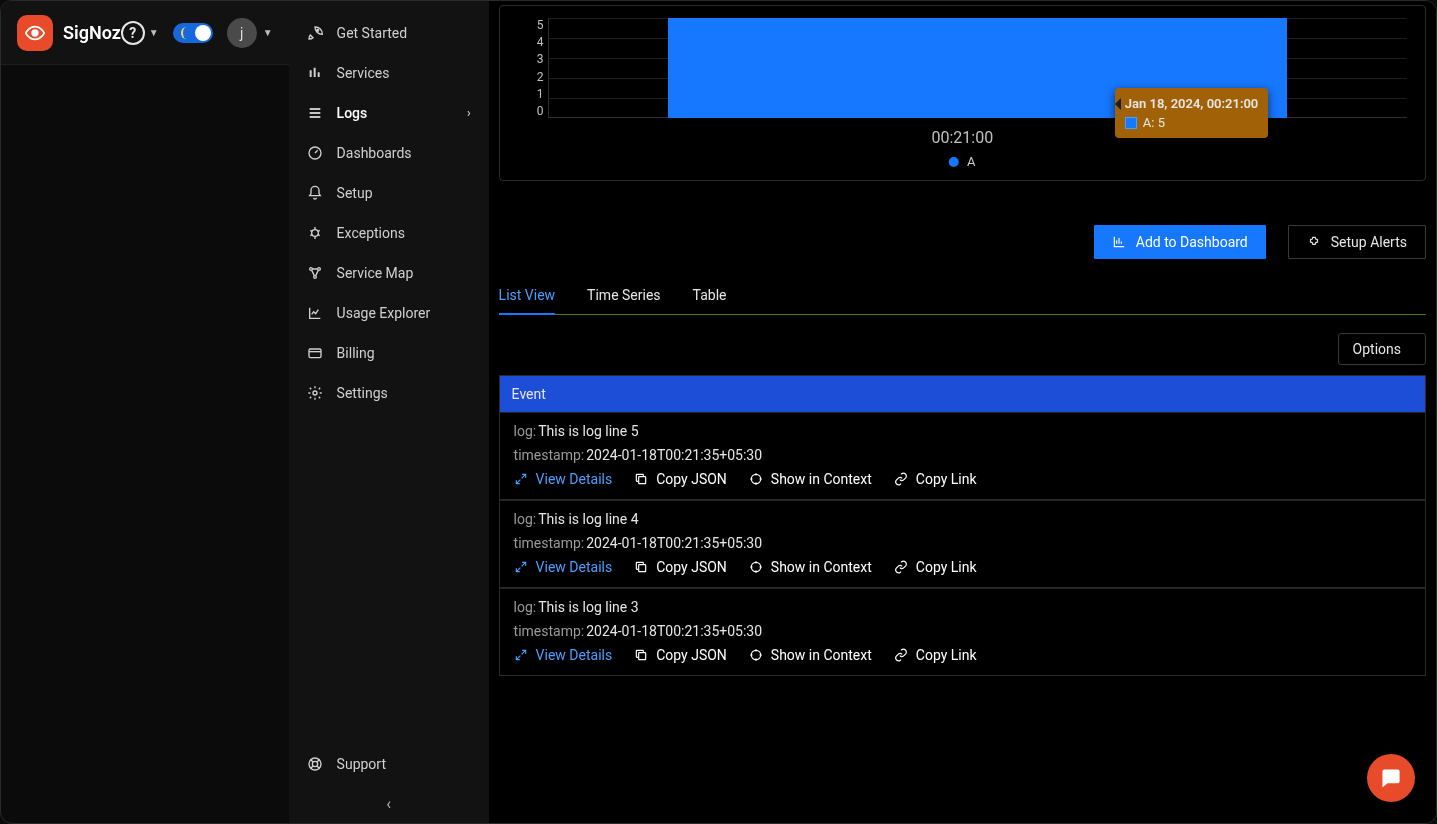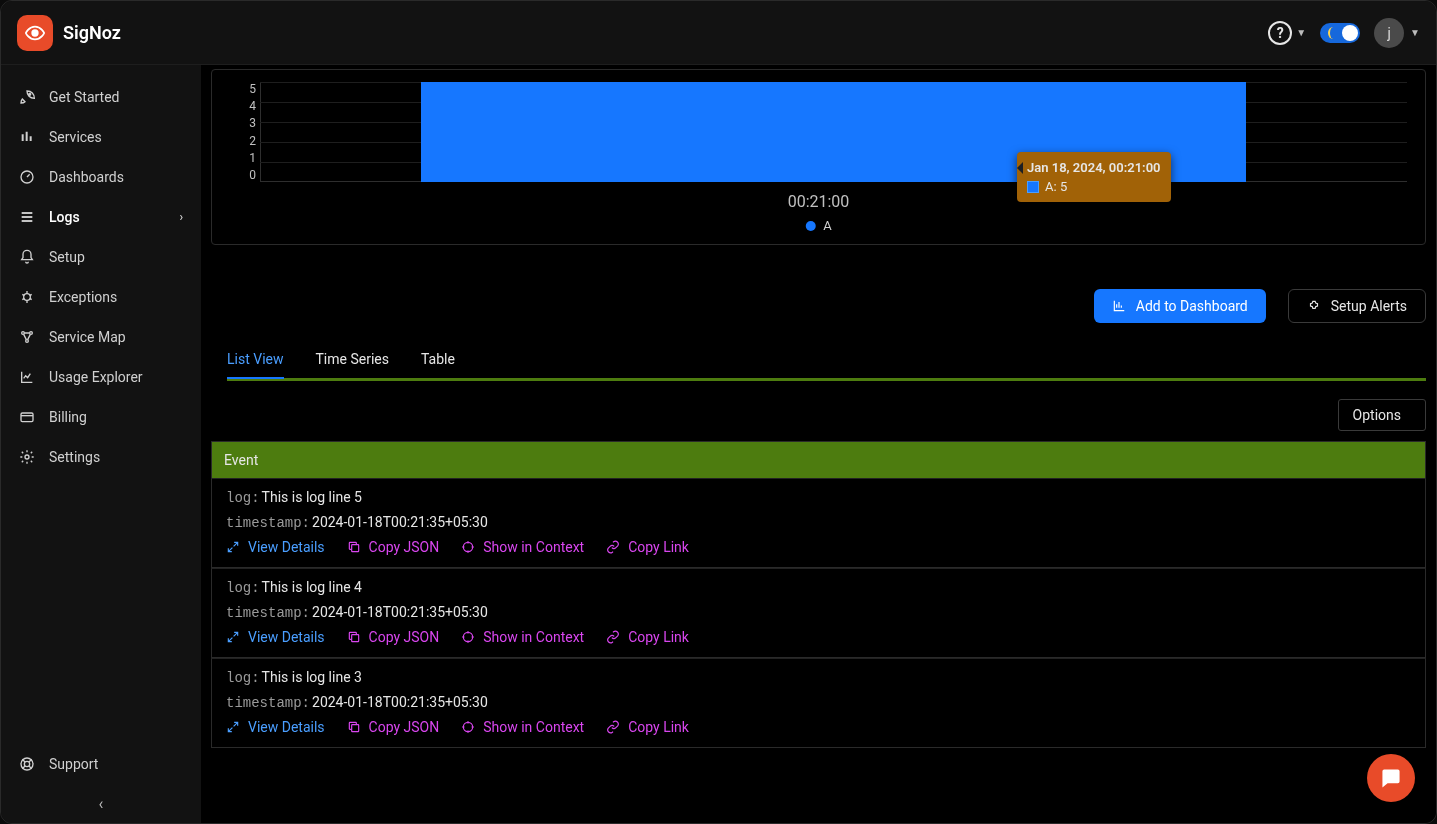--- a/index.html
+++ b/index.html
@@ -6,21 +6,21 @@
 body {
   font-family: -apple-system, BlinkMacSystemFont, "Segoe UI", Roboto, sans-serif;
   background: #0b0b0b;
   color: #e6e6e6;
   width: 1437px;
   height: 824px;
   overflow: hidden;
   border-radius: 12px;
   border: 1px solid #2a2a2a;
 }
-.app { display: flex; flex-direction: column; height: 100%; }
+.app { display: flex; flex-direction: row; height: 100%; }
 .header {
   height: 64px;
   background: #121212;
   display: flex;
   align-items: center;
   padding: 0 16px;
   border-bottom: 1px solid #1e1e1e;
 }
 .logo-wrap { display: flex; align-items: center; gap: 10px; }
 .logo {
@@ -106,47 +106,47 @@
   font-size: 16px; color: #c0c0c0;
 }
 .legend {
   position: absolute; top: 140px; left: 50%; transform: translateX(-50%);
   display: flex; align-items: center; gap: 8px; font-size: 13px; color: #d0d0d0;
 }
 .legend-dot { width: 10px; height: 10px; border-radius: 50%; background: #1677ff; }
 .actions { display: flex; justify-content: flex-end; gap: 22px; margin: 44px 0 18px 0; }
 .btn {
   display: flex; align-items: center; gap: 10px; padding: 8px 18px;
-  font-size: 14px; cursor: pointer; border-radius: 6px;
+  font-size: 14px; cursor: pointer; border-radius: 1px;
 }
 .btn-primary { background: #1677ff; color: #fff; }
 .btn-ghost { border: 1px solid #3a3a3a; color: #e6e6e6; background: transparent; }
 .btn svg { width: 14px; height: 14px; }
-.tabs { display: flex; gap: 32px; border-bottom: 3px solid #4d7c0f; margin-left: 16px; }
+.tabs { display: flex; gap: 32px; border-bottom: 1px solid #4d7c0f; }
 .tab { padding: 10px 0; font-size: 14px; color: #e6e6e6; cursor: pointer; }
 .tab.active { color: #4a9eff; border-bottom: 2px solid #1677ff; margin-bottom: -1px; }
 .options-row { display: flex; justify-content: flex-end; margin: 18px 0 10px 0; }
 .options-btn {
   display: flex; align-items: center; gap: 10px; padding: 7px 14px;
   border: 1px solid #3a3a3a; font-size: 14px; color: #e6e6e6; cursor: pointer; border-radius: 3px;
 }
 .table-head {
-  background: #4d7c0f; padding: 10px 12px; font-size: 14px; color: #e6e6e6;
+  background: #1d4ed8; padding: 10px 12px; font-size: 14px; color: #e6e6e6;
   border: 1px solid #2a2a2a; border-bottom: none;
 }
 .log-row {
   border: 1px solid #2a2a2a; border-top-color: #222; padding: 10px 14px 12px 14px;
   font-size: 14px;
 }
 .log-line { margin-bottom: 8px; }
-.log-key { color: #9a9a9a; margin-right: 2px; font-family: Liberation Mono, monospace; }
+.log-key { color: #9a9a9a; margin-right: 2px; }
 .log-val { color: #e6e6e6; }
 .row-actions { display: flex; gap: 22px; margin-top: 6px; align-items: center; }
 .row-action {
-  display: flex; align-items: center; gap: 8px; font-size: 14px; cursor: pointer; color: #d946ef;
+  display: flex; align-items: center; gap: 8px; font-size: 14px; cursor: pointer; color: #ffffff;
 }
 .row-action.primary { color: #4a9eff; }
 .row-action svg { width: 14px; height: 14px; }
 .intercom {
   position: fixed; right: 22px; bottom: 22px; width: 48px; height: 48px;
   background: #e84b29; border-radius: 50%; display: flex; align-items: center; justify-content: center;
   cursor: pointer;
 }
 .intercom svg { width: 24px; height: 24px; }
 </style>
@@ -188,34 +188,34 @@
               <circle cx="16" cy="8" r="1.5" fill="currentColor"></circle>
             </svg>
     <span>Get Started</span>
     </div>
           <div class="nav-item">
             <svg viewBox="0 0 24 24" fill="none" stroke="currentColor" stroke-width="2">
               <path d="M4 18h3V8H4v10zm6 0h3V4h-3v14zm6 0h3v-7h-3v7z" fill="currentColor" stroke="none"></path>
             </svg>
     <span>Services</span>
     </div>
+          <div class="nav-item active">
+            <svg viewBox="0 0 24 24" fill="none" stroke="currentColor" stroke-width="2">
+              <path d="M4 6h16M4 12h16M4 18h16"></path>
+            </svg>
+    <span>Logs</span>
+    <span class="chev">›</span>
+          </div>
           <div class="nav-item">
             <svg viewBox="0 0 24 24" fill="none" stroke="currentColor" stroke-width="2">
               <circle cx="12" cy="12" r="9"></circle>
               <path d="M12 12l4-4"></path>
             </svg>
     <span>Dashboards</span>
     </div>
-          <div class="nav-item active">
-            <svg viewBox="0 0 24 24" fill="none" stroke="currentColor" stroke-width="2">
-              <path d="M4 6h16M4 12h16M4 18h16"></path>
-            </svg>
-    <span>Logs</span>
-    <span class="chev">›</span>
-          </div>
           <div class="nav-item">
             <svg viewBox="0 0 24 24" fill="none" stroke="currentColor" stroke-width="2">
               <path d="M6 8a6 6 0 1112 0v5l2 3H4l2-3V8z"></path>
               <path d="M10 19a2 2 0 004 0"></path>
             </svg>
     <span>Setup</span>
     </div>
           <div class="nav-item">
             <svg viewBox="0 0 24 24" fill="none" stroke="currentColor" stroke-width="2">
               <circle cx="12" cy="12" r="5"></circle>

